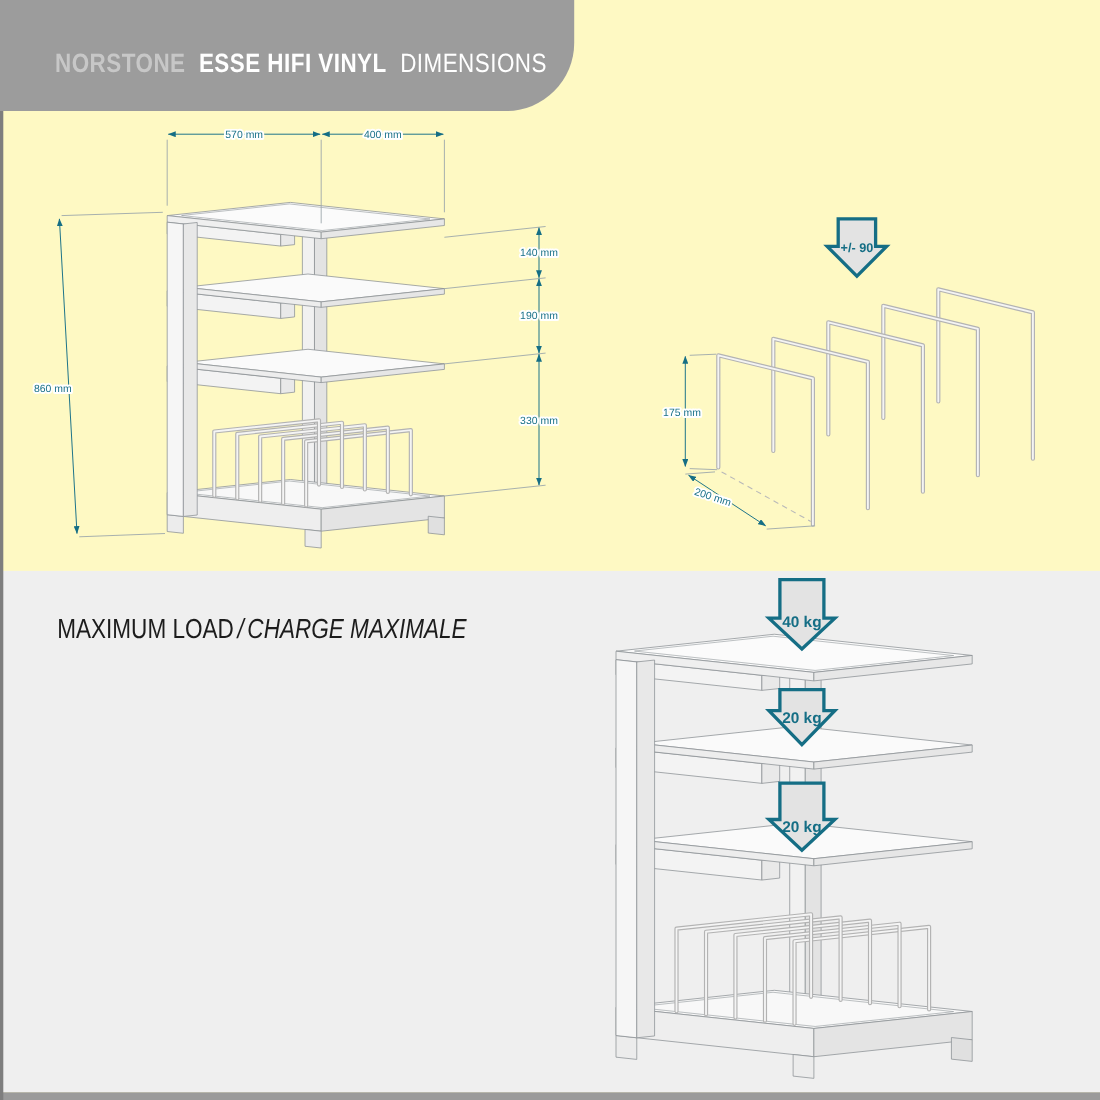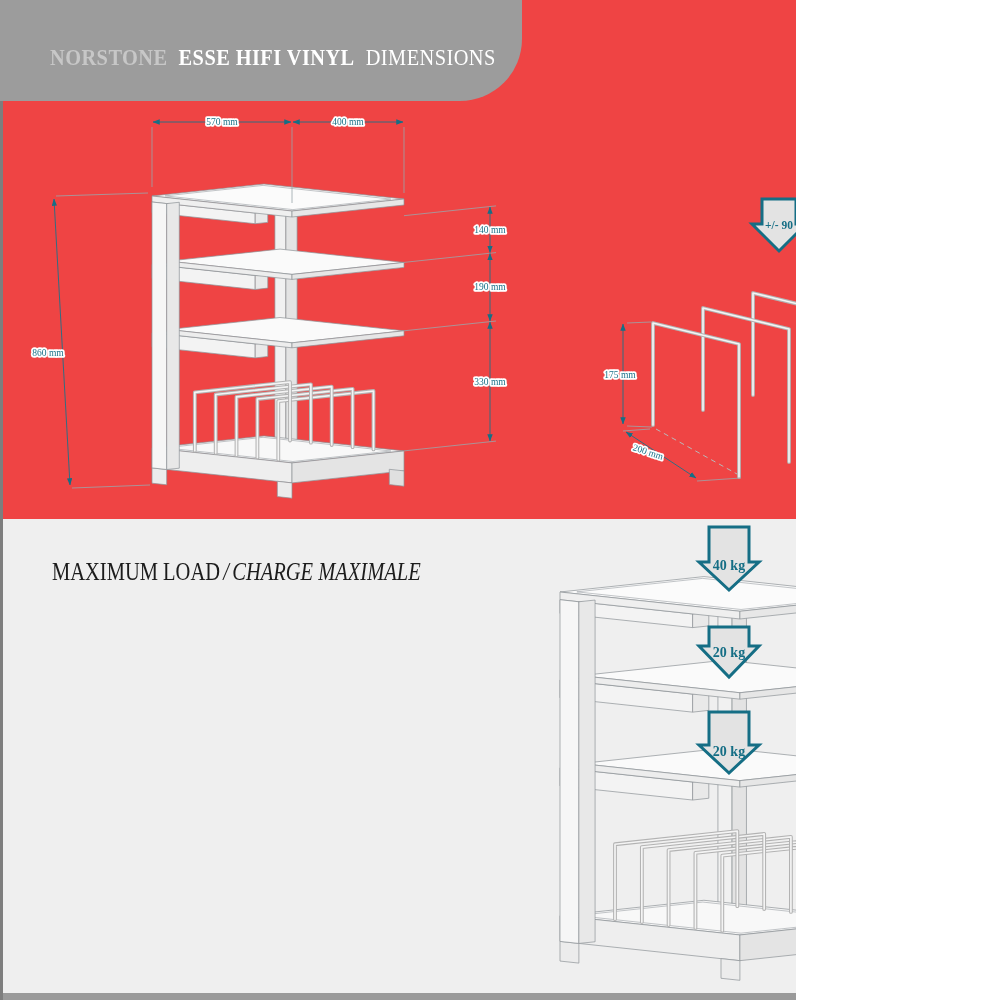--- a/index.html
+++ b/index.html
@@ -1,17 +1,17 @@
 <!DOCTYPE html>
 <html><head>
 <meta charset="utf-8">
 <style>
   html,body{margin:0;padding:0;background:#fff;}
-  .page{position:relative;width:796px;height:1000px;background:#ef4444;overflow:hidden;
-        font-family:Liberation Serif, serif;}
+  .page{position:relative;width:1000px;height:1000px;background:#fef9c3;overflow:hidden;
+        font-family:Liberation Sans, sans-serif;}
   .panel-bottom{position:absolute;left:0;top:519px;width:1000px;height:474px;background:#efefef;}
   .bottom-bar{position:absolute;left:0;top:993px;width:1000px;height:7px;background:#9a9a9a;}
   .left-strip{position:absolute;left:0;top:0;width:3px;height:1000px;background:#7e7e7e;}
   .banner{position:absolute;left:0;top:0;width:522px;height:101px;background:#9c9c9c;
           border-radius:0 0 62px 0;}
   .banner-text{position:absolute;left:50px;top:44px;white-space:nowrap;font-size:24px;
                transform:scaleX(0.85);transform-origin:left center;letter-spacing:0.5px;}
   .banner-text .brand{color:#c7c7c7;font-weight:700;}
   .banner-text .product{color:#ffffff;font-weight:700;}
   .banner-text .suffix{color:#ffffff;font-weight:400;}

